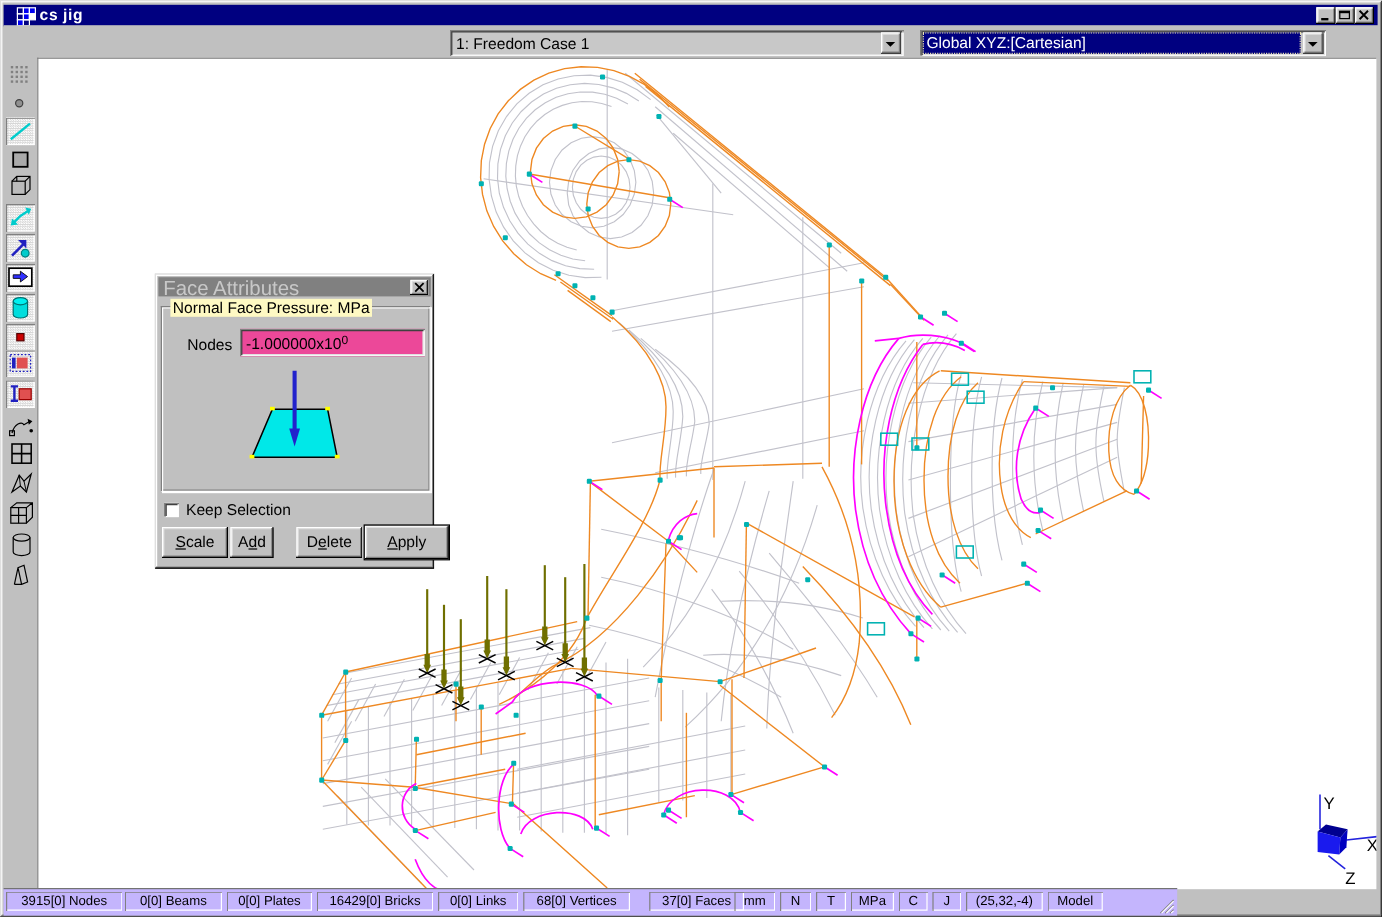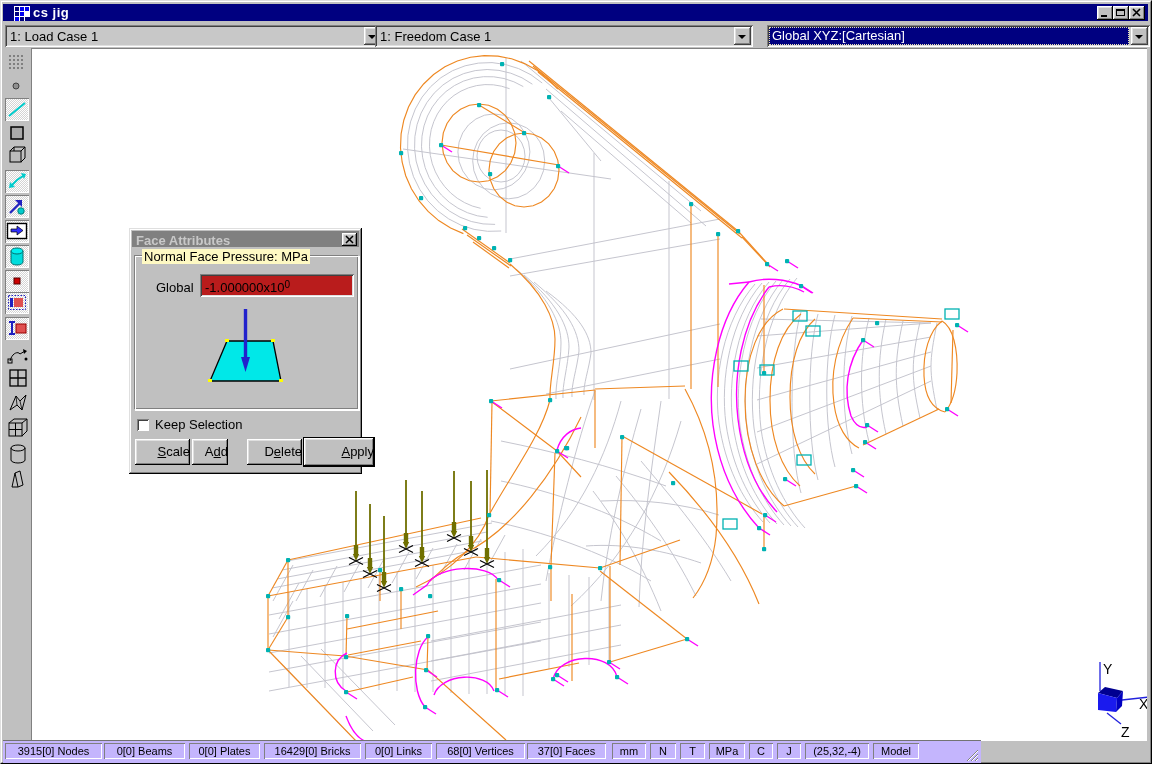--- a/index.html
+++ b/index.html
@@ -15,28 +15,28 @@
 .drop{position:absolute;right:2px;top:2px;width:17px;height:18px;background:#c0c0c0;box-shadow:inset -1px -1px 0 #404040,inset 1px 1px 0 #fff,inset -2px -2px 0 #808080,inset 2px 2px 0 #dfdfdf}
 .drop::after{content:"";position:absolute;left:4px;top:8px;border-left:4px solid transparent;border-right:4px solid transparent;border-top:4px solid #000}
 #combo3 .inner{position:absolute;left:2px;top:2px;right:21px;bottom:2px;background:#000080;border:1px dotted #e8e0b0}
 #combo3 .txt{color:#fff;top:3px}
 #toolbar{left:3px;top:48px;width:28px;height:692px;background:#c0c0c0}
 #canvas{left:31px;top:48px;width:1115px;height:692px;background:#fff;border-left:1px solid #808080;border-top:1px solid #808080}
 #statusbar{left:3px;top:740px;width:978px;height:22px;background:#c4b5fd;border-top:1px solid #737373}
 .sp{position:absolute;top:2px;height:16px;box-shadow:inset 1px 1px 0 #808080,inset -1px -1px 0 #fff;font-size:11px;color:#000;text-align:center;line-height:17px;white-space:nowrap}
 .tbtn{position:absolute;left:2px;width:24px;height:23px;box-shadow:inset 1px 1px 0 #808080,inset -1px -1px 0 #fff;background:#e0e0e0;background-image:conic-gradient(#fff 90deg,#d4d4d4 90deg 180deg,#fff 180deg 270deg,#d4d4d4 270deg);background-size:2px 2px}
 #dialog{left:129px;top:228px;width:233px;height:246px;background:#c0c0c0;box-shadow:inset -1px -1px 0 #000,inset 1px 1px 0 #dfdfdf,inset -2px -2px 0 #808080,inset 2px 2px 0 #fff;font-size:13px}
-#dtitle{position:absolute;left:3px;top:3px;width:227px;height:16px;background:#808080;color:#c8c8c8;font-weight:bold;font-size:13px;line-height:17px}
+#dtitle{position:absolute;left:3px;top:3px;width:227px;height:16px;background:#808080;color:#c8c8c8;font-weight:normal;font-size:17px;line-height:17px}
 #dtitle span{position:absolute;left:4px;top:1px}
 #dclose{position:absolute;right:2px;top:2px;width:15px;height:13px;background:#c0c0c0;box-shadow:inset -1px -1px 0 #000,inset 1px 1px 0 #fff,inset -2px -2px 0 #808080,inset 2px 2px 0 #dfdfdf}
 .grp{position:absolute;left:5px;top:27px;width:223px;height:153px;border:1px solid;border-color:#808080 #fff #fff #808080;box-shadow:1px 1px 0 #fff,inset 1px 1px 0 #fff, inset -1px -1px 0 #808080}
 .grplabel{position:absolute;left:7px;top:-7px;background:#fef9c3;padding:0 2px;white-space:nowrap}
-.dbtn{position:absolute;top:211px;height:26px;background:#c0c0c0;box-shadow:inset -1px -1px 0 #000,inset 1px 1px 0 #fff,inset -2px -2px 0 #808080,inset 2px 2px 0 #dfdfdf;text-align:right;line-height:26px;font-size:13px}
+.dbtn{position:absolute;top:211px;height:26px;background:#c0c0c0;box-shadow:inset -1px -1px 0 #000,inset 1px 1px 0 #fff,inset -2px -2px 0 #808080,inset 2px 2px 0 #dfdfdf;text-align:center;line-height:26px;font-size:13px}
 u{text-decoration:underline;text-underline-offset:1px}
-#valuein{position:absolute;left:65px;top:18px;width:154px;height:23px;background:#b91c1c;box-shadow:inset 1px 1px 0 #808080,inset -1px -1px 0 #fff,inset 2px 2px 0 #404040,inset -2px -2px 0 #dfdfdf}
+#valuein{position:absolute;left:65px;top:18px;width:154px;height:23px;background:#ec4899;box-shadow:inset 1px 1px 0 #808080,inset -1px -1px 0 #fff,inset 2px 2px 0 #404040,inset -2px -2px 0 #dfdfdf}
 #valuein .t{position:absolute;left:5px;top:5px;font-size:13px}
 #valuein sup{font-size:10px;vertical-align:4px}
 </style></head>
 <body>
 <div class="abs" id="frame"></div>
 <div class="abs" id="frame2"></div>
 <div class="abs" id="titlebar">
   <svg class="abs" style="left:10px;top:1px" width="18" height="17">
     <g stroke="#fff" stroke-width="1">
       <rect x="1.5" y="1.5" width="5" height="5" fill="none"></rect>
@@ -58,29 +58,25 @@
     <svg width="16" height="14">
         <rect x="3.5" y="3.5" width="8" height="6" fill="none" stroke="#000"></rect>
         <rect x="3" y="3" width="9" height="2" fill="#000"></rect>
       </svg></div>
   <div class="abs wbtn" style="left:1126px">
     <svg width="16" height="14">
         <path d="M4,3 L11,10 M11,3 L4,10" stroke="#000" stroke-width="1.6"></path>
       </svg></div>
 </div>
 <div class="abs" id="combrow">
-  <div class="abs combo" style="left:2px;width:378px">
-      <span class="txt">1: Load Case 1</span>
-      <span class="drop"></span>
-    </div>
   <div class="abs combo" style="left:372px;width:378px">
       <span class="txt">1: Freedom Case 1</span>
       <span class="drop"></span>
     </div>
-  <div class="abs combo" id="combo3" style="left:764px;width:383px">
+  <div class="abs combo" id="combo3" style="left:764px;width:338px">
       <span class="inner"></span>
       <span class="txt">Global XYZ:[Cartesian]</span>
       <span class="drop"></span>
     </div>
 </div>
 <div class="abs" id="toolbar">
   <svg class="abs" style="left:0;top:0" width="28" height="76">
       <rect x="6" y="7" width="2" height="2" fill="#808080"></rect>
       <rect x="10" y="7" width="2" height="2" fill="#808080"></rect>
       <rect x="14" y="7" width="2" height="2" fill="#808080"></rect>
@@ -502,21 +498,21 @@
       <span>Face Attributes</span>
     <div id="dclose"><svg width="16" height="14">
           <path d="M4,3 L11,10 M11,3 L4,10" stroke="#000" stroke-width="1.5"></path>
         </svg></div>
   </div>
   <div class="grp">
       <span class="grplabel">Normal Face Pressure: MPa</span>
     <div id="valuein">
         <span class="t">-1.000000x10<sup>0</sup></span>
       </div>
-    <span style="position:absolute;left:21px;top:24px">Global</span>
+    <span style="position:absolute;left:21px;top:24px">Nodes</span>
     <svg style="position:absolute;left:65px;top:50px" width="95" height="80">
       <path d="M27,35 L73,35 L81,75 L10,75 Z" fill="#00e8e8" stroke="#000" stroke-width="1.3"></path>
       <g fill="#ffff00">
           <rect x="25" y="33" width="4" height="3"></rect>
           <rect x="71" y="33" width="4" height="3"></rect>
           <rect x="8" y="73" width="4" height="3"></rect>
           <rect x="79" y="73" width="4" height="3"></rect>
         </g>
       <path d="M45.5,3 L45.5,52" stroke="#2222cc" stroke-width="3.4"></path>
       <path d="M45.5,66 L41,51 L50,51 Z" fill="#2222cc"></path>
@@ -529,21 +525,21 @@
   <div class="dbtn" style="left:118px;width:55px">D<u>e</u>lete</div>
   <div class="dbtn" style="left:175px;width:70px;top:210px;height:28px;box-shadow:0 0 0 1px #000,inset -1px -1px 0 #000,inset 1px 1px 0 #fff,inset -2px -2px 0 #808080,inset 2px 2px 0 #dfdfdf;line-height:28px"><u>A</u>pply</div>
 </div>
 <div class="abs" id="statusbar">
   <span class="sp" style="left:2px;width:97px">3915[0] Nodes</span>
 <span class="sp" style="left:101px;width:81px">0[0] Beams</span>
 <span class="sp" style="left:186px;width:71px">0[0] Plates</span>
 <span class="sp" style="left:261px;width:97px">16429[0] Bricks</span>
 <span class="sp" style="left:362px;width:67px">0[0] Links</span>
 <span class="sp" style="left:433px;width:89px">68[0] Vertices</span>
-<span class="sp" style="left:524px;width:79px">37[0] Faces</span>
+<span class="sp" style="left:538px;width:79px">37[0] Faces</span>
 <span class="sp" style="left:609px;width:34px">mm</span>
 <span class="sp" style="left:647px;width:26px">N</span>
 <span class="sp" style="left:677px;width:25px">T</span>
 <span class="sp" style="left:706px;width:36px">MPa</span>
 <span class="sp" style="left:746px;width:24px">C</span>
 <span class="sp" style="left:774px;width:24px">J</span>
 <span class="sp" style="left:802px;width:64px">(25,32,-4)</span>
 <span class="sp" style="left:870px;width:46px">Model</span>
   <svg class="abs" style="right:2px;top:8px" width="13" height="13">
       <path d="M12,1 L1,12 M12,5 L5,12 M12,9 L9,12" stroke="#808080"></path>

